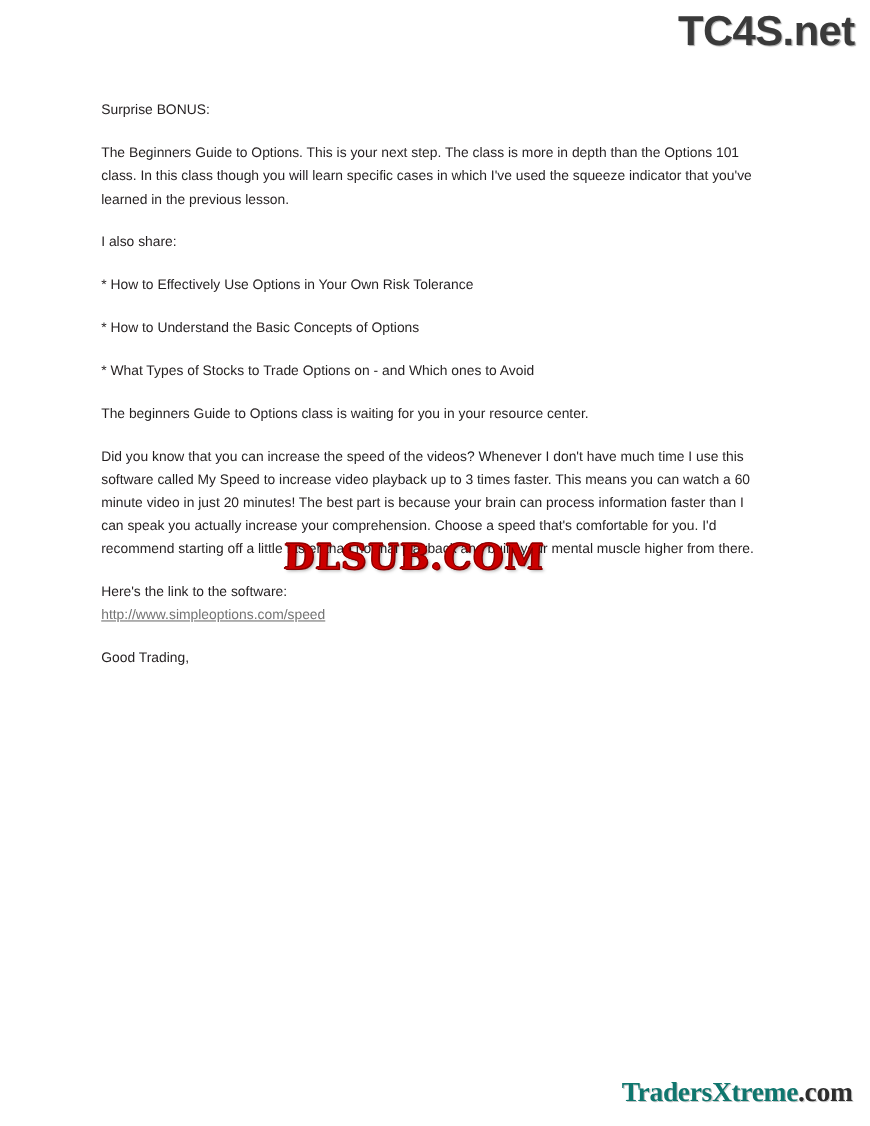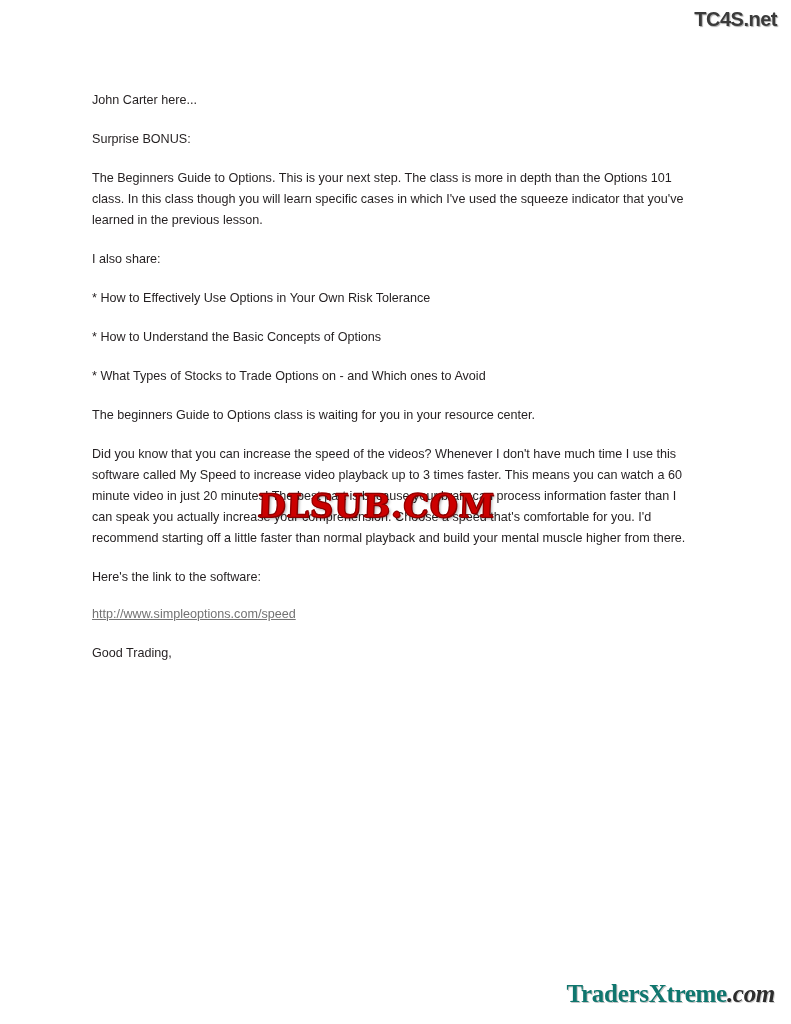--- a/index.html
+++ b/index.html
@@ -17,21 +17,21 @@
   .page {
     position: absolute;
     inset: 0;
   }
   
   .top-watermark {
     position: absolute;
     top: 8px;
     right: 14px;
     font-family: "Liberation Sans", sans-serif;
-    font-size: 20px;
+    font-size: 38px;
     font-weight: bold;
     color: #3a3a3a;
     letter-spacing: -0.5px;
     text-shadow: 1px 1px 1px rgba(160,160,160,0.9);
   }
   
   .bottom-watermark {
     position: absolute;
     bottom: 16px;
     right: 16px;
@@ -41,21 +41,20 @@
     letter-spacing: -0.3px;
     white-space: nowrap;
   }
   .bottom-watermark .red {
     color: #0f766e;
     text-shadow: 1px 1px 0 rgba(140,140,140,0.5);
   }
   .bottom-watermark .dark {
     color: #2d2d2d;
     text-shadow: 1px 1px 0 rgba(160,160,160,0.5);
-    font-style: italic;
   }
   
   .content {
     position: absolute;
     left: 92px;
     top: 90px;
     width: 608px;
     color: #231f20;
     font-size: 12.6px;
     line-height: 21px;
@@ -99,32 +98,31 @@
   }
 </style>
 </head>
 <body>
 
 <div class="page">
 
   <div class="top-watermark">TC4S.net</div>
 
   <div class="content">
-    <p>John Carter here...</p>
     <p>Surprise BONUS:</p>
     <p>The Beginners Guide to Options. This is your next step. The class is more in depth than the Options 101 class. In this class though you will learn specific cases in which I've used the squeeze indicator that you've learned in the previous lesson.</p>
     <p>I also share:</p>
 
     <p>* How to Effectively Use Options in Your Own Risk Tolerance</p>
     <p>* How to Understand the Basic Concepts of Options</p>
     <p>* What Types of Stocks to Trade Options on - and Which ones to Avoid</p>
 
     <p>The beginners Guide to Options class is waiting for you in your resource center.</p>
     <p>Did you know that you can increase the speed of the videos? Whenever I don't have much time I use this software called My Speed to increase video playback up to 3 times faster. This means you can watch a 60 minute video in just 20 minutes! The best part is because your brain can process information faster than I can speak you actually increase your comprehension. Choose a speed that's comfortable for you. I'd recommend starting off a little faster than normal playback and build your mental muscle higher from there.</p>
-    <p class="tight" style="margin-bottom:16px">Here's the link to the software:</p>
+    <p class="tight" style="margin-bottom:0">Here's the link to the software:</p>
     <p><a class="link" href="#">http://www.simpleoptions.com/speed</a></p>
 
     <p>Good Trading,</p>
   </div>
 
   <div class="stamp">
     <span class="inner">DLSUB.COM</span>
   </div>
 
   <div class="bottom-watermark">

